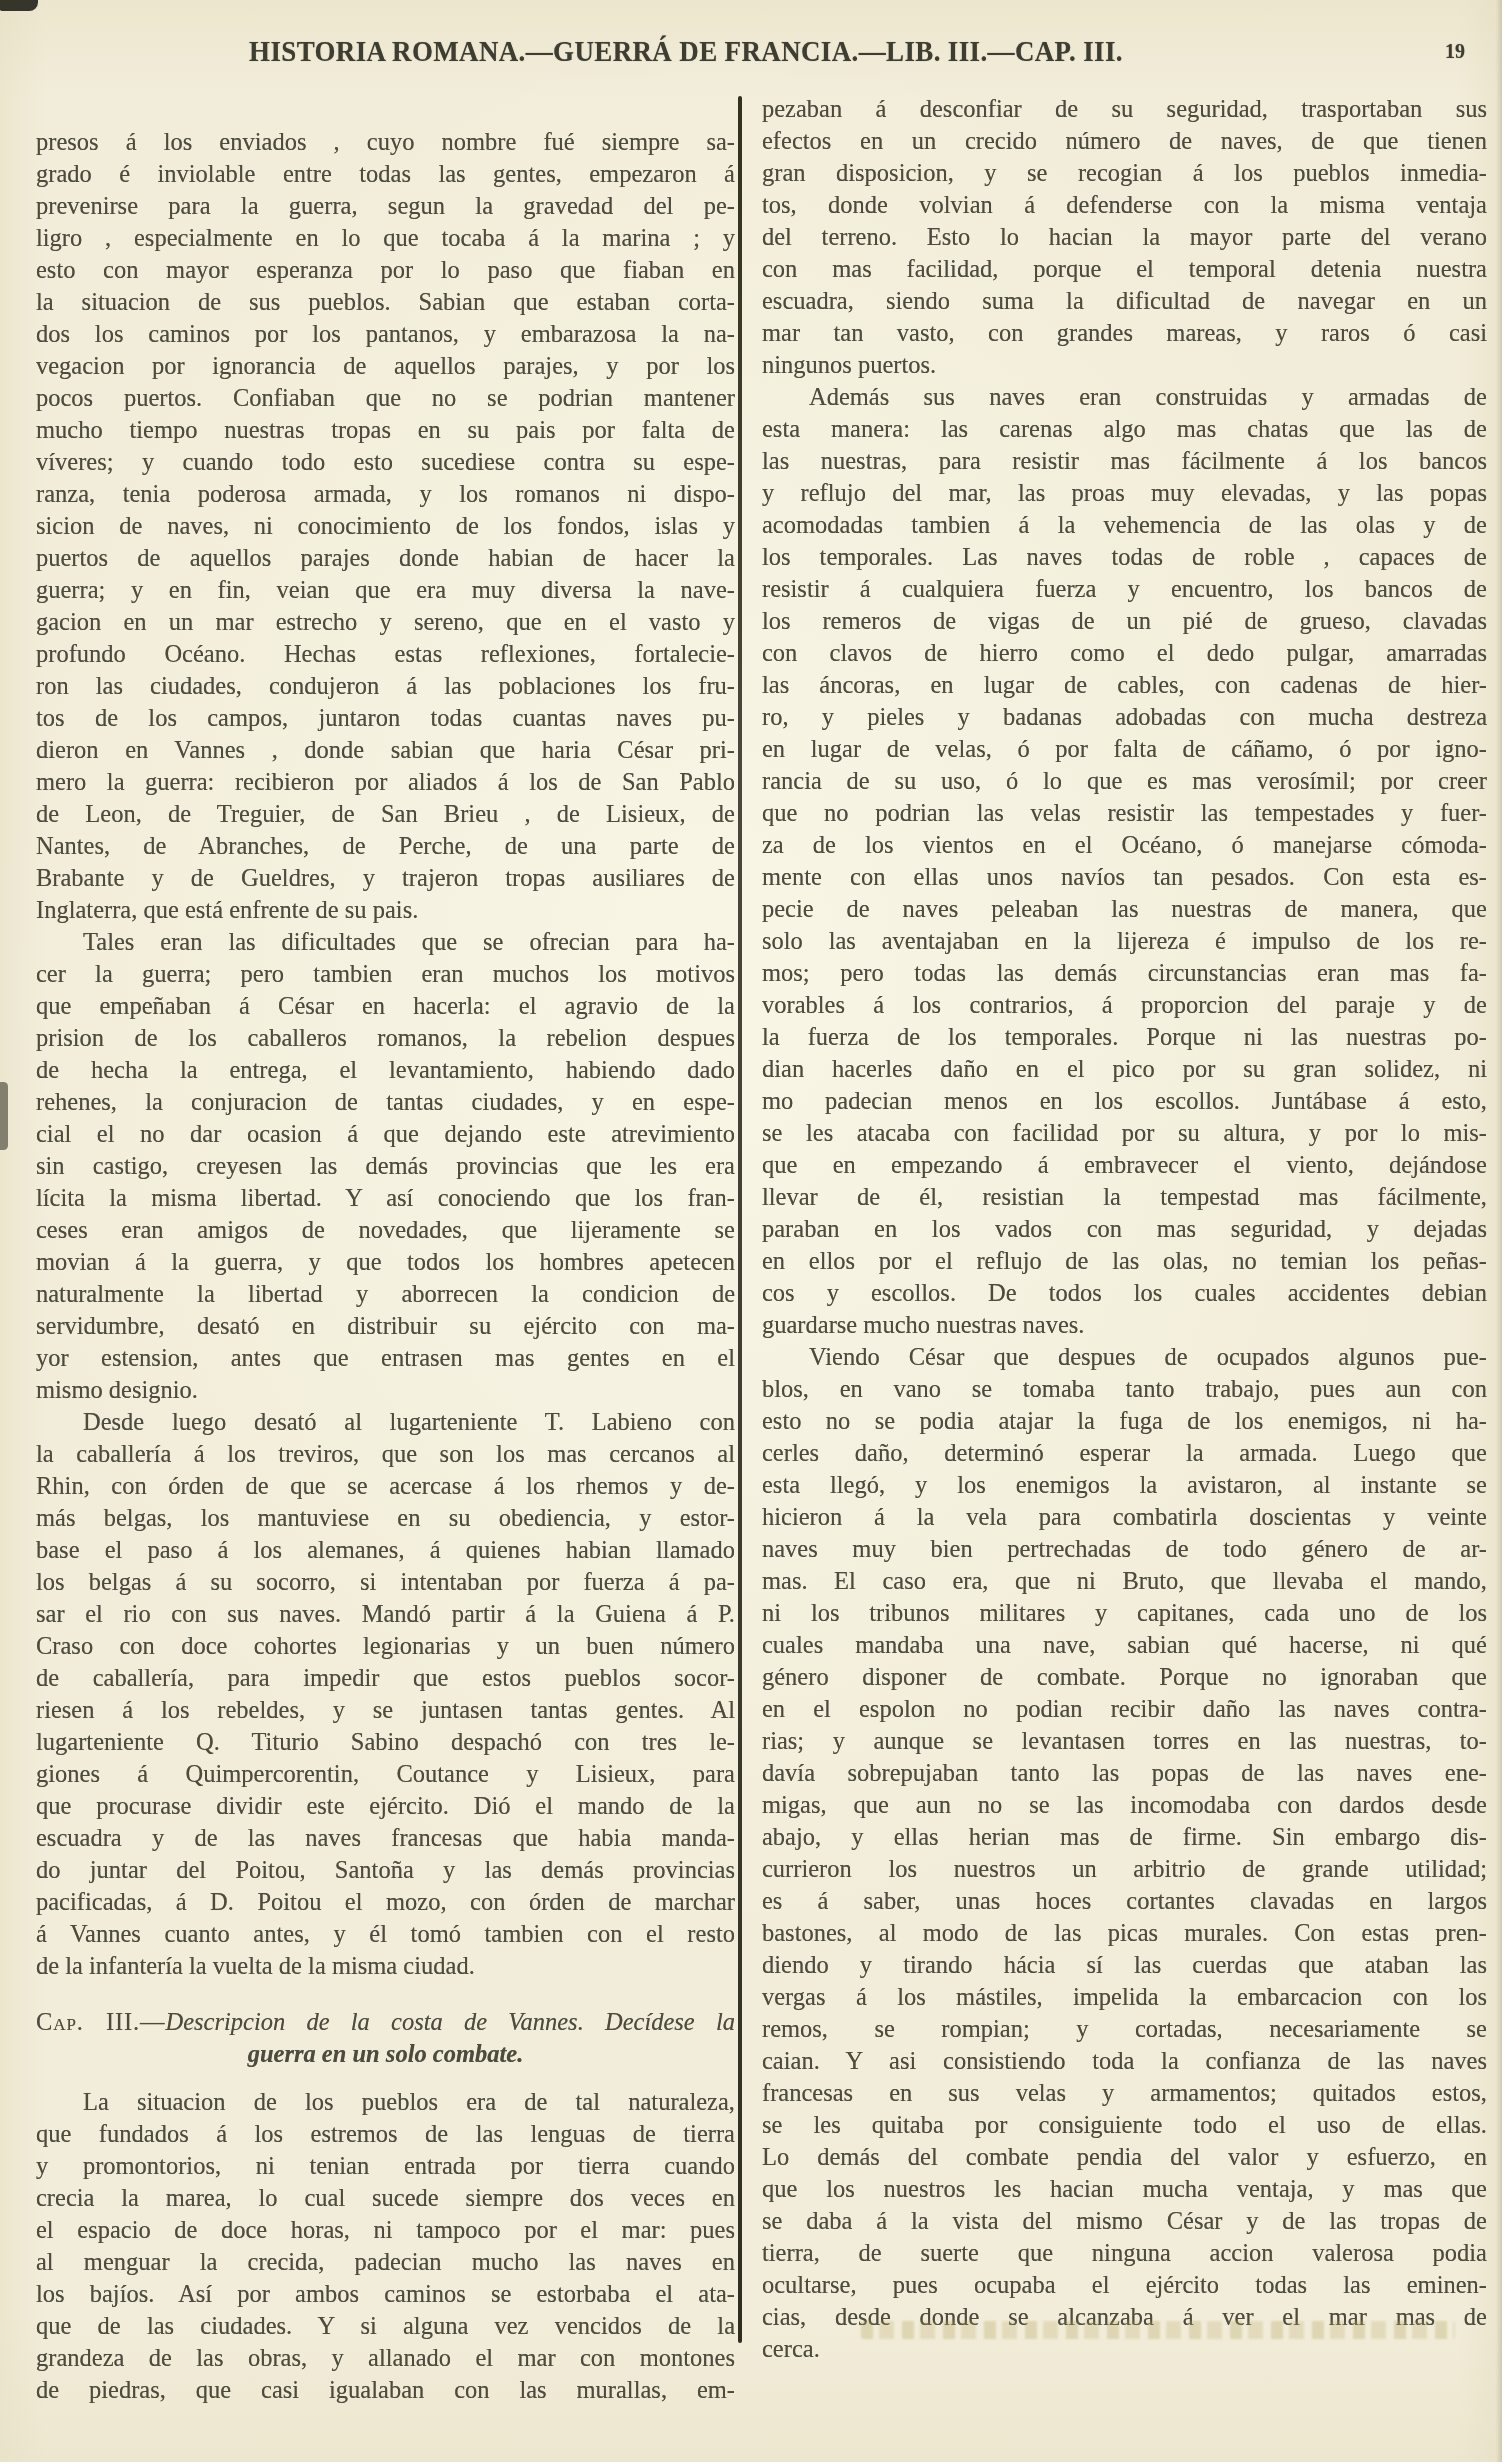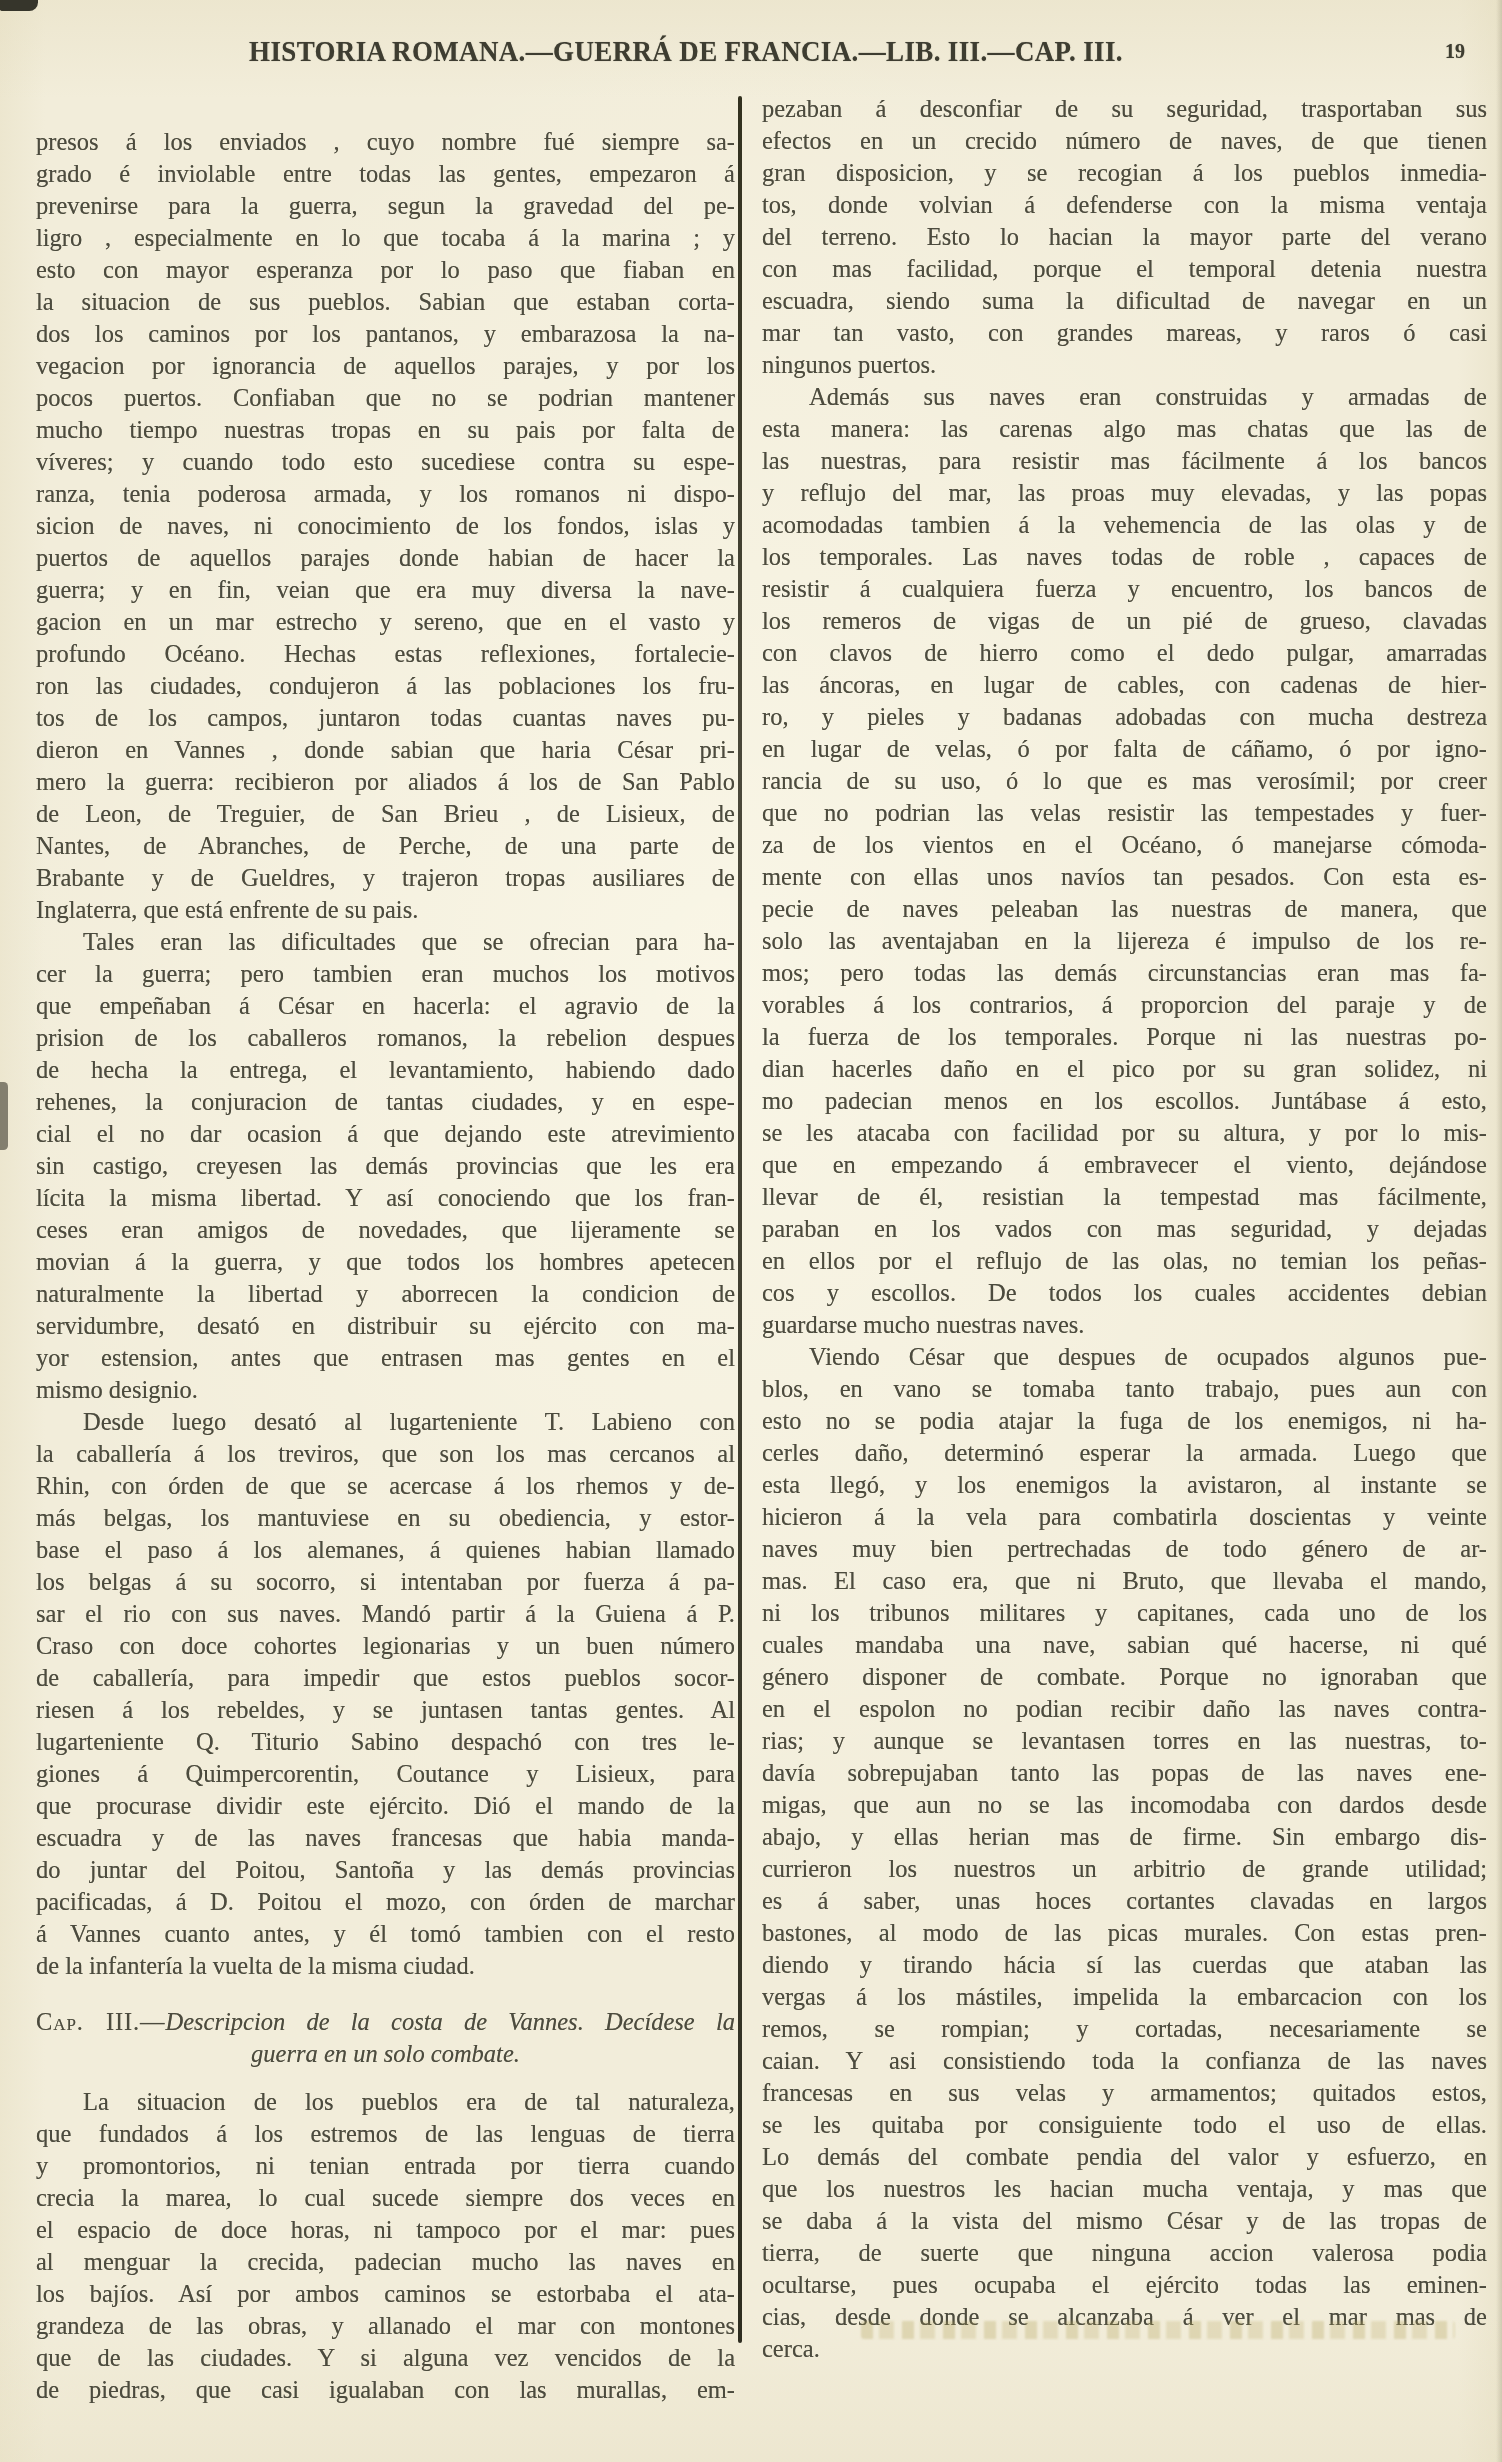--- a/index.html
+++ b/index.html
@@ -45,21 +45,21 @@
   .divider{
     position:absolute;left:738px;top:96px;width:4.4px;height:2247px;
     background:linear-gradient(180deg,#32311f,#4a483a 30%,#3a392b 70%,#2e2d20);
     border-radius:2.6px;
   }
   
   .chapter{margin:23.6px 0 16.6px 0;}
   .chapter .line{height:auto;}
   .ch-italic{font-style:italic;}
   .ch-prefix{font-style:normal;font-variant:small-caps;letter-spacing:0.9px;}
-  .ch-l2{text-align:right;text-align-last:center;}
+  .ch-l2{text-align:right;text-align-last:center;font-weight:bold;}
   
   .ghost{
     position:absolute;left:861px;top:2321px;width:594px;height:17.5px;
     background:repeating-linear-gradient(90deg,
       rgba(176,160,88,.38) 0px, rgba(176,160,88,.38) 12.2px,
       rgba(176,160,88,0) 12.2px, rgba(176,160,88,0) 18.3px,
       rgba(176,160,88,.28) 18.3px, rgba(176,160,88,.28) 33px,
       rgba(176,160,88,0) 33px, rgba(176,160,88,0) 41px);
     filter:blur(1.2px);opacity:.8;border-radius:3.5px;
   }
@@ -151,22 +151,22 @@
         <div class="line ch-l2 ch-italic">guerra en un solo combate.</div>
       </div>
       <div class="para">
         <div class="line indent">La situacion de los pueblos era de tal naturaleza,</div>
         <div class="line">que fundados á los estremos de las lenguas de tierra</div>
         <div class="line">y promontorios, ni tenian entrada por tierra cuando</div>
         <div class="line">crecia la marea, lo cual sucede siempre dos veces en</div>
         <div class="line">el espacio de doce horas, ni tampoco por el mar: pues</div>
         <div class="line">al menguar la crecida, padecian mucho las naves en</div>
         <div class="line">los bajíos. Así por ambos caminos se estorbaba el ata-</div>
+        <div class="line">que de las ciudades. Y si alguna vez vencidos de la</div>
         <div class="line">grandeza de las obras, y allanado el mar con montones</div>
-        <div class="line">que de las ciudades. Y si alguna vez vencidos de la</div>
         <div class="line">de piedras, que casi igualaban con las murallas, em-</div>
       </div>
     </div>
   <div class="col col-right">
       <div class="para">
         <div class="line">pezaban á desconfiar de su seguridad, trasportaban sus</div>
         <div class="line">efectos en un crecido número de naves, de que tienen</div>
         <div class="line">gran disposicion, y se recogian á los pueblos inmedia-</div>
         <div class="line">tos, donde volvian á defenderse con la misma ventaja</div>
         <div class="line">del terreno. Esto lo hacian la mayor parte del verano</div>

